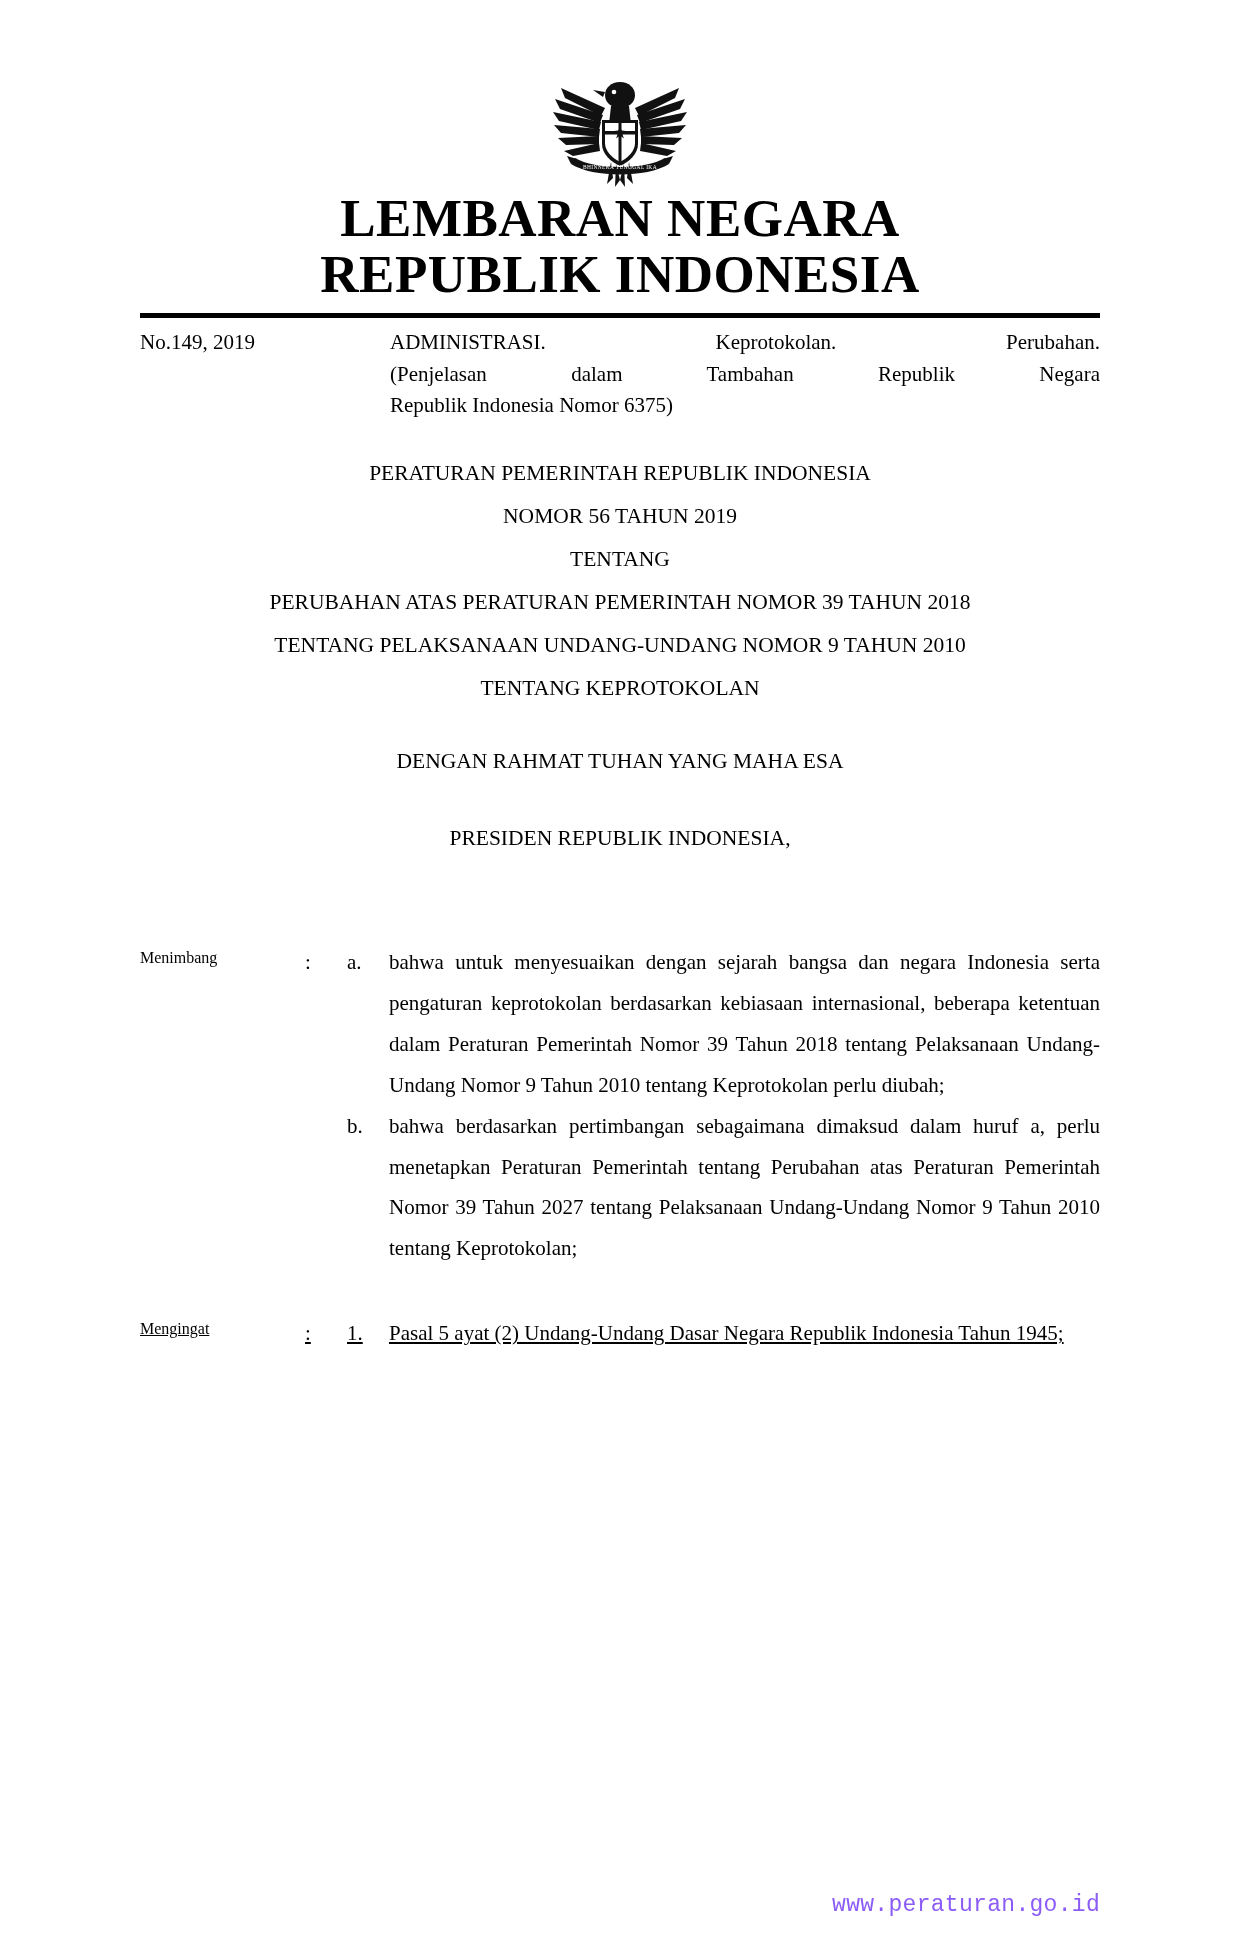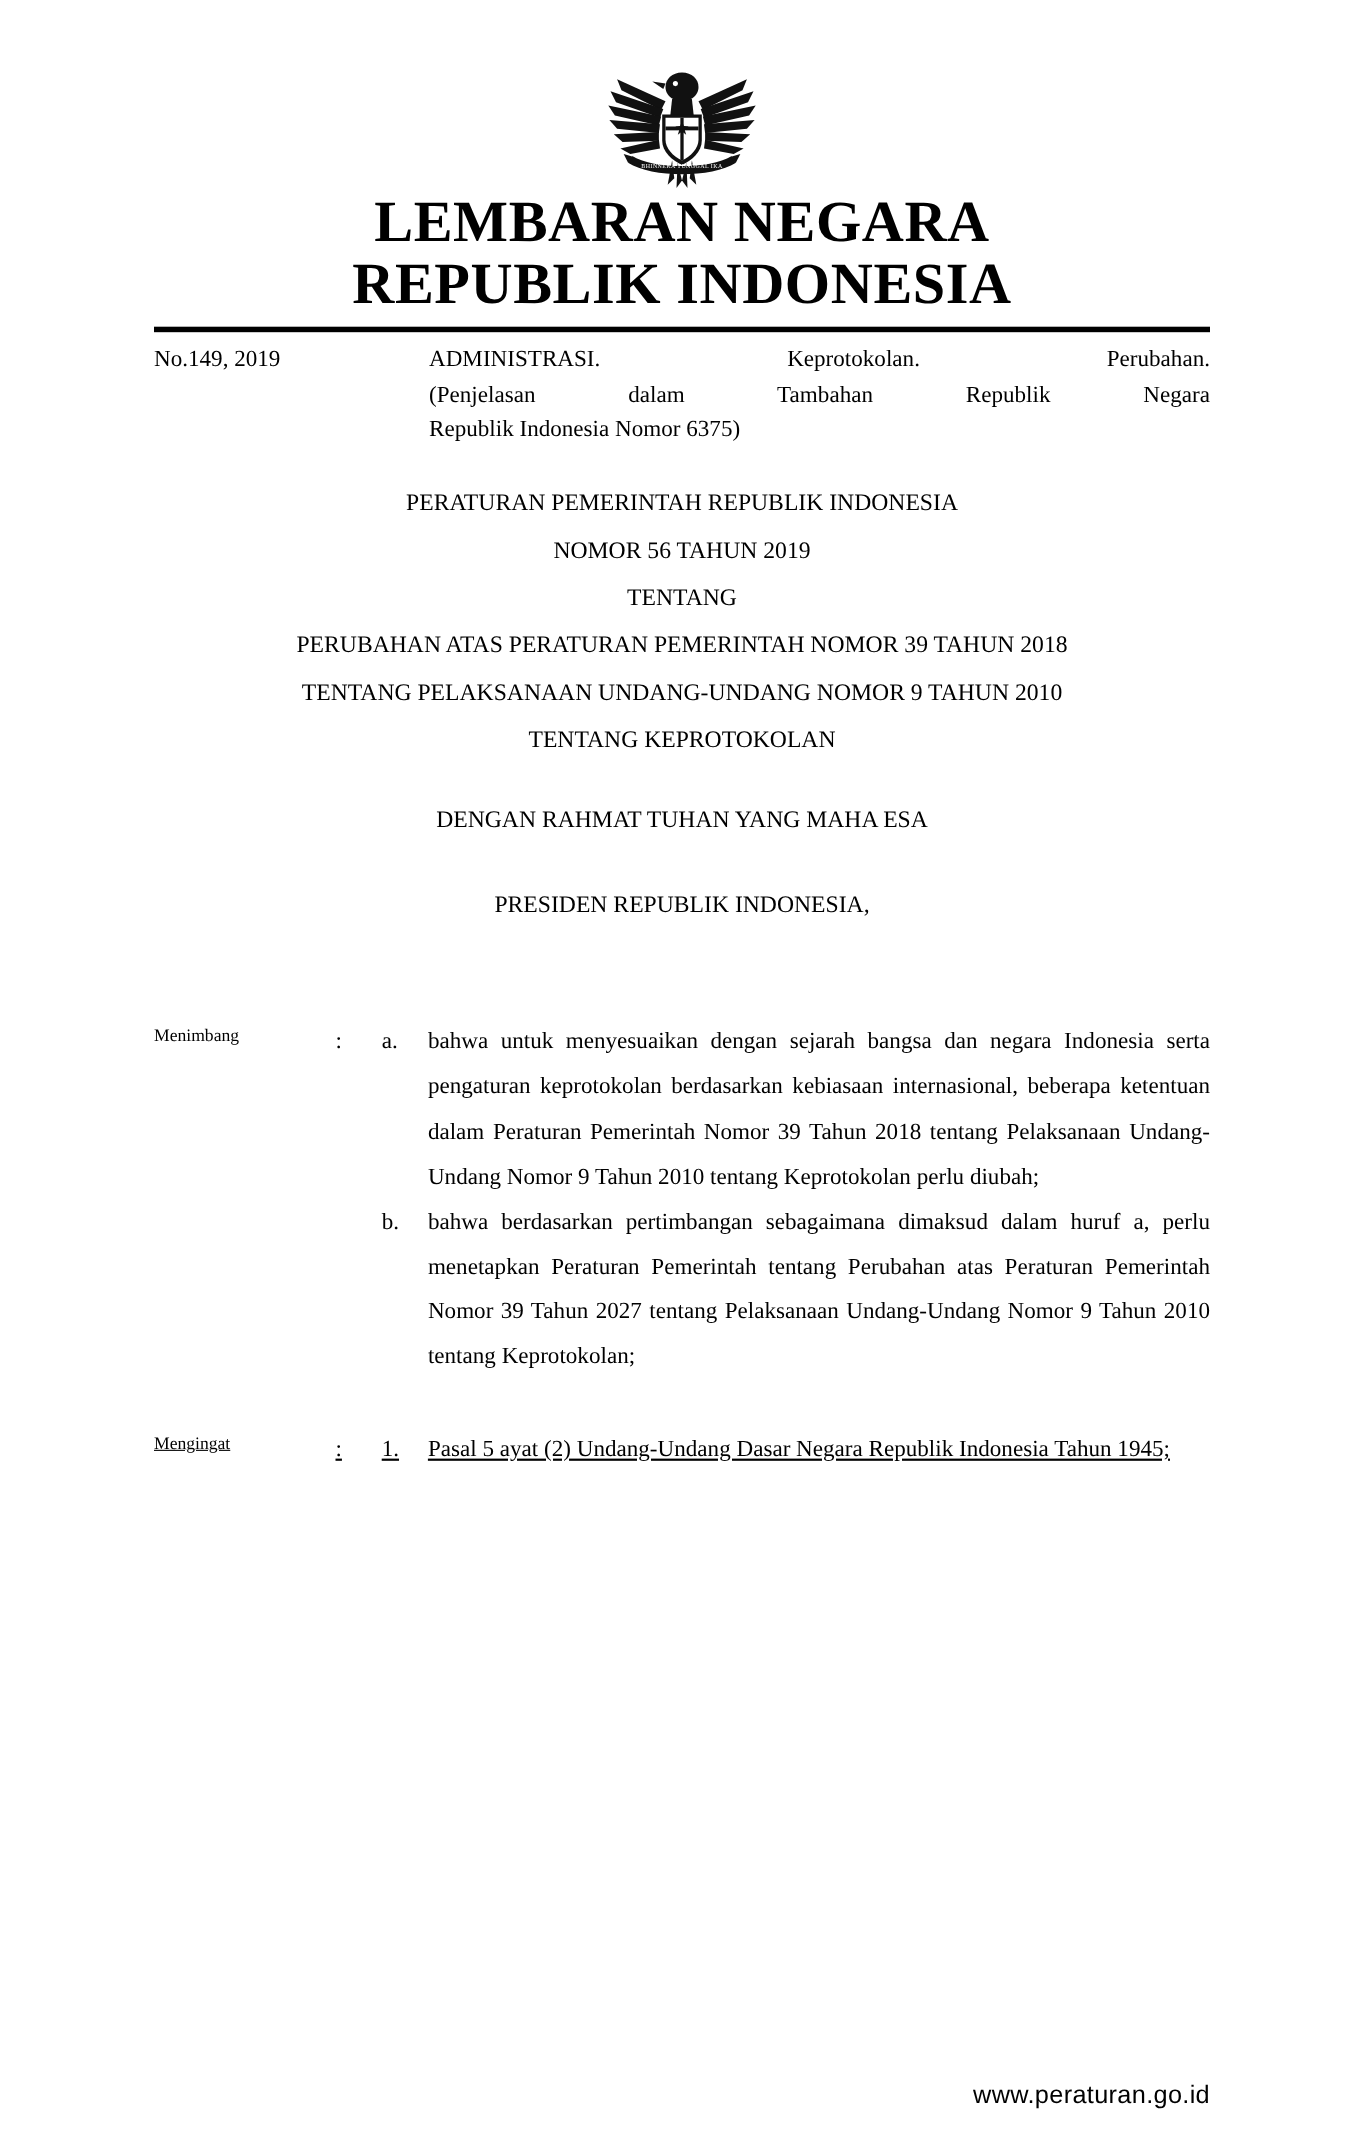--- a/index.html
+++ b/index.html
@@ -11,21 +11,21 @@
     font-family: "Liberation Serif", "DejaVu Serif", serif;
     color: #000000;
     position: relative;
     overflow: hidden;
   }
 
   .page {
     position: relative;
     width: 1240px;
     height: 1950px;
-    padding: 0 140px;
+    padding: 16px 140px;
   }
 
   
   .emblem-wrap {
     display: flex;
     justify-content: center;
     padding-top: 58px;
     height: 170px;
   }
   .emblem { display: block; }
@@ -118,23 +118,23 @@
     text-align: justify;
     text-align-last: left;
     hyphens: none;
   }
 
   
   .watermark {
     position: absolute;
     right: 140px;
     bottom: 32px;
-    font-family: Liberation Sans, sans-serif;
+    font-family: Liberation Mono, monospace;
     font-size: 23px;
-    color: #000000;
+    color: #8b5cf6;
     letter-spacing: 0.3px;
     white-space: nowrap;
   }
 </style>
 </head>
 <body>
 
 <div class="page">
 
   <div class="emblem-wrap">

